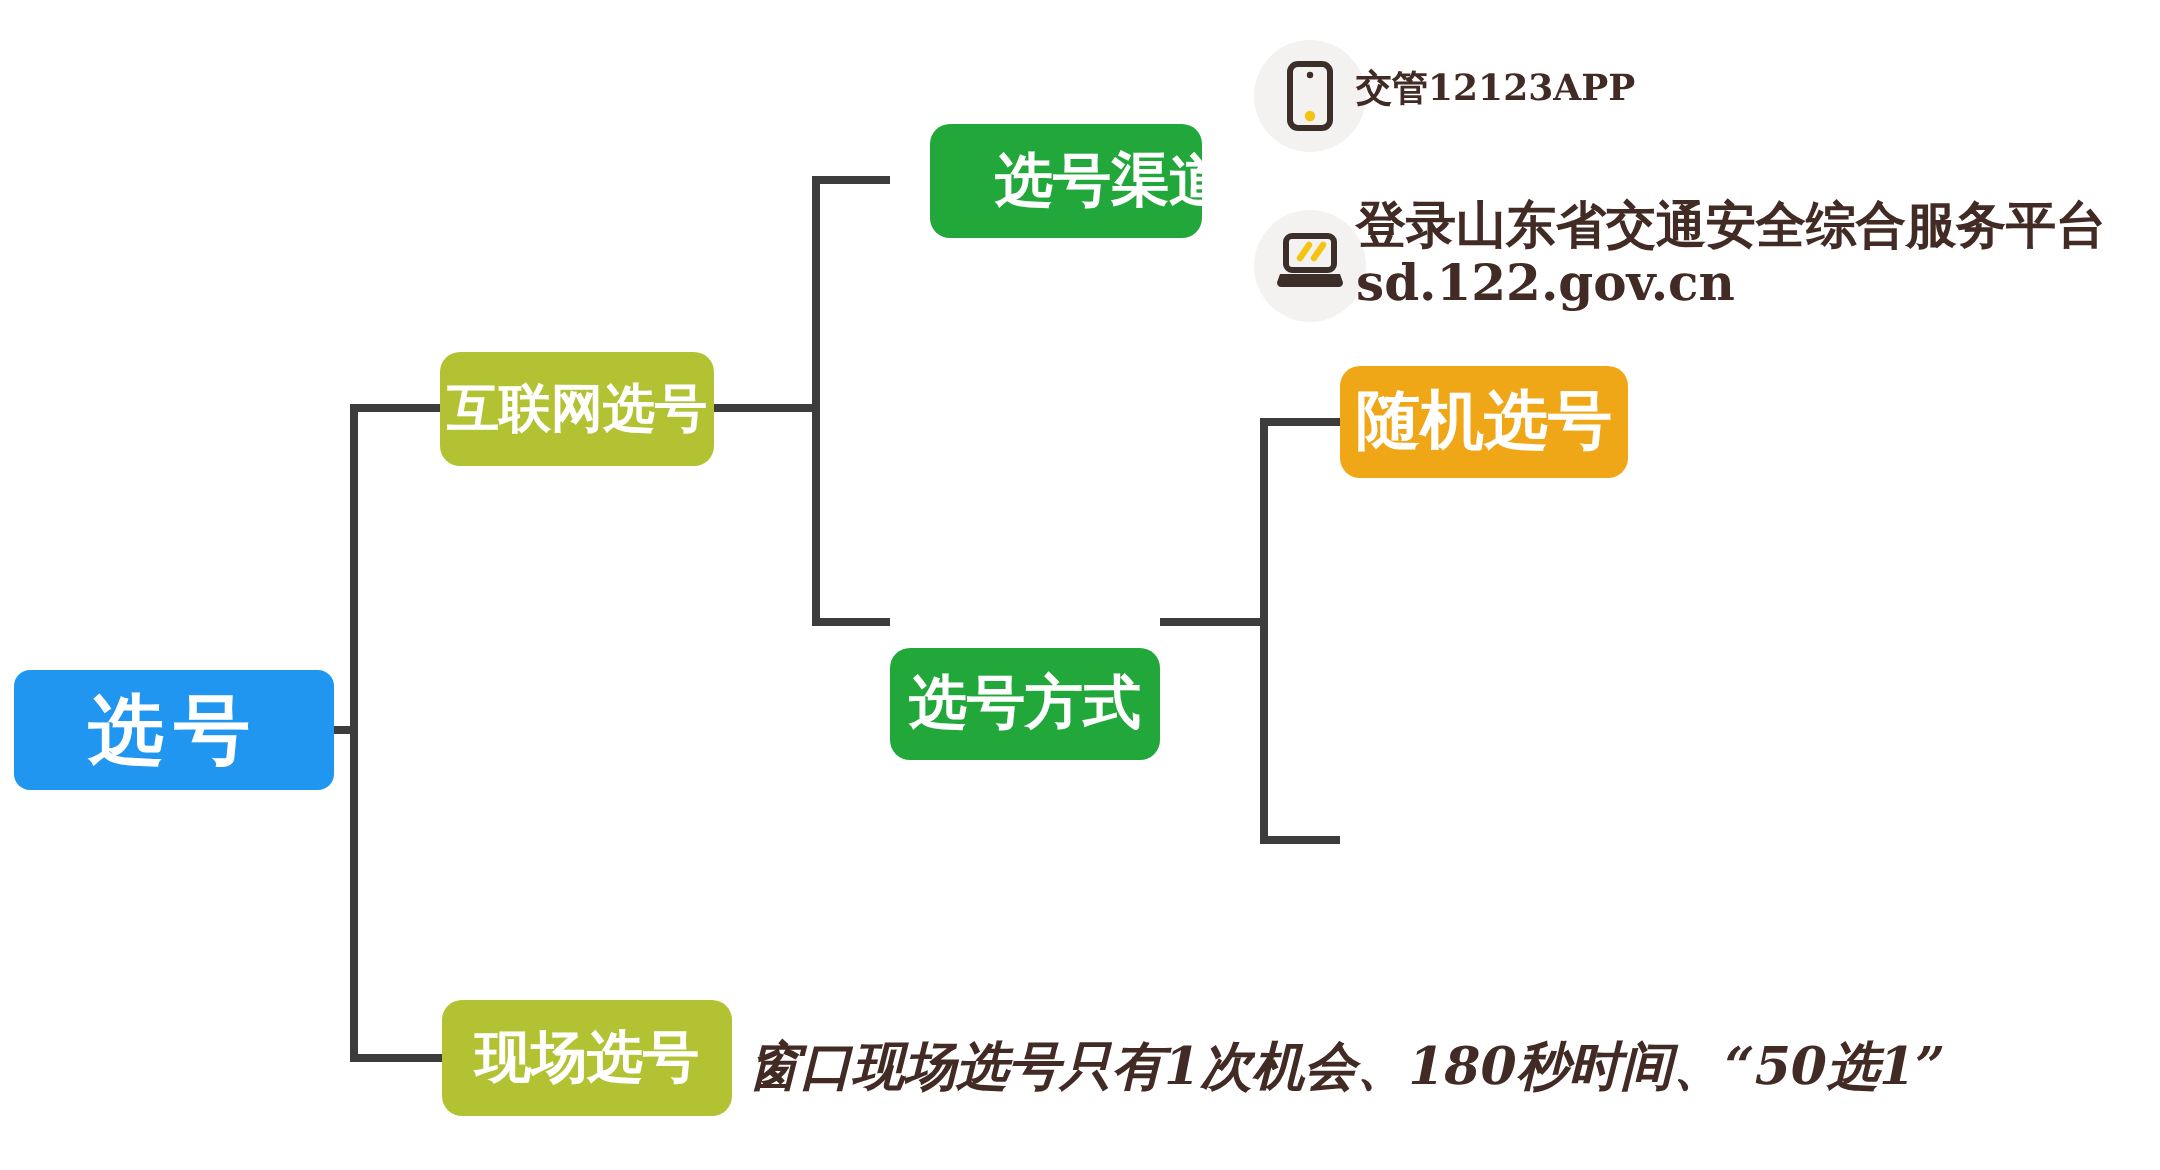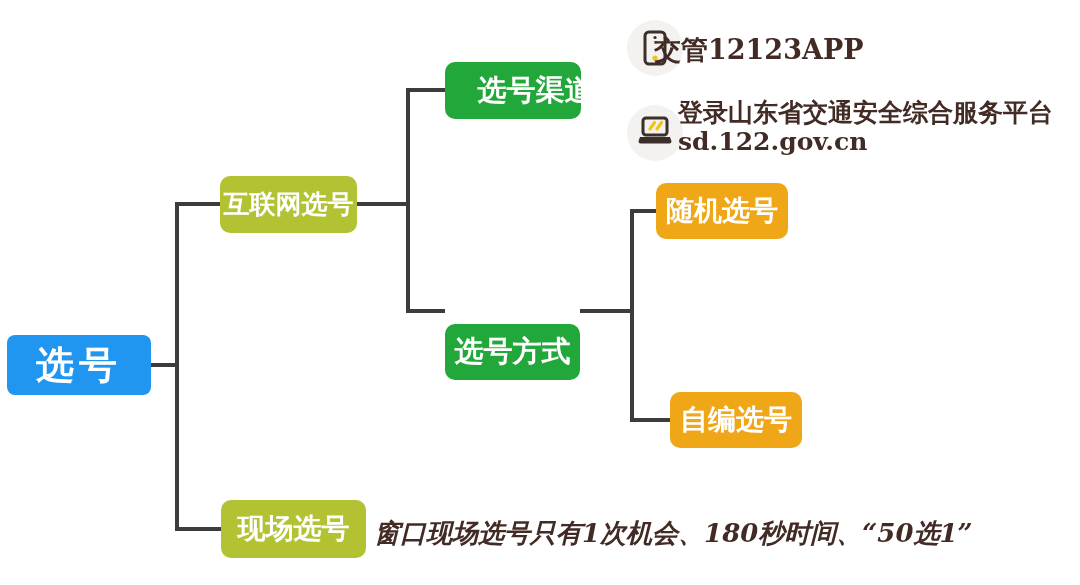--- a/index.html
+++ b/index.html
@@ -16,43 +16,43 @@
     display: flex;
     align-items: center;
     justify-content: center;
     color: #ffffff;
     font-weight: bold;
     border-radius: 10px;
     white-space: nowrap;
     box-sizing: border-box;
   }
   .node.root {
-    left: 7px; top: 335px; width: 144px; height: 60px;
+    left: 7px; top: 335px; width: 160px; height: 60px;
     background: var(--blue); font-size: 38px; letter-spacing: 5px;
     border-radius: 8px;
   }
   .node.internet {
     left: 220px; top: 176px; width: 137px; height: 57px;
     background: var(--lime); font-size: 26px;
   }
   .node.onsite {
     left: 221px; top: 500px; width: 145px; height: 58px;
     background: var(--lime); font-size: 28px;
   }
   .node.channel {
-    left: 445px; top: 62px; width: 136px; height: 57px;
+    left: 465px; top: 62px; width: 136px; height: 57px;
     background: var(--green); font-size: 29px; padding-left: 45px;
   }
   .node.method {
     left: 445px; top: 283px; width: 135px; height: 56px;
     background: var(--green); font-size: 29px; margin-top: 41px;
   }
   .node.random {
-    left: 656px; top: 183px; width: 132px; height: 56px;
-    background: var(--orange); font-size: 28px;
+    left: 670px; top: 183px; width: 144px; height: 56px;
+    background: var(--orange); font-size: 32px;
   }
   .node.custom {
     left: 670px; top: 392px; width: 132px; height: 56px;
     background: var(--orange); font-size: 28px;
   }
   .line { position: absolute; background: var(--line); }
   .l1  { left: 142px; top: 363px; width: 35px; height: 4px; }
   .l2  { left: 175px; top: 202px; width: 4px;  height: 329px; }
   .l3  { left: 175px; top: 202px; width: 45px; height: 4px; }
   .l4  { left: 175px; top: 527px; width: 46px; height: 4px; }
@@ -67,21 +67,21 @@
   .icon-circle { position: absolute; width: 56px; height: 56px; }
   .icon-phone  { left: 627px; top: 20px; }
   .icon-laptop { left: 627px; top: 105px; }
   .ink-text {
     position: absolute;
     color: var(--ink);
     font-family: "DejaVu Serif", "Liberation Serif", serif;
     font-weight: bold;
     white-space: nowrap;
   }
-  .app-label { left: 654px; top: 32px; font-size: 27px; }
+  .app-label { left: 678px; top: 32px; font-size: 18px; }
   .platform-label { left: 678px; top: 98px; font-size: 25px; line-height: 29px; }
   .onsite-note { left: 374px; top: 516px; font-size: 26px; font-style: italic; }
 </style>
 </head>
 <body>
 
 <div class="stage">
 
   <div class="line l1"></div>
   <div class="line l2"></div>
@@ -99,21 +99,20 @@
   <div class="node root">选号</div>
 
   <div class="node internet">互联网选号</div>
 
   <div class="node channel">选号渠道</div>
 
   <div class="node method">选号方式</div>
 
   <div class="node random">随机选号</div>
 
-  <div class="node custom">自编选号</div>
 
   <div class="node onsite">现场选号</div>
 
   <span class="icon-circle icon-phone">
     <svg width="56" height="56" viewBox="0 0 56 56" aria-hidden="true">
       <circle cx="28" cy="28" r="28" fill="#f4f2f0"></circle>
       <rect x="18" y="12" width="20" height="32" rx="4" fill="none" stroke="#3c2e28" stroke-width="3"></rect>
       <circle cx="28" cy="17.5" r="1.6" fill="#3c2e28"></circle>
       <circle cx="28" cy="38" r="2.6" fill="#f3c411"></circle>
     </svg>

